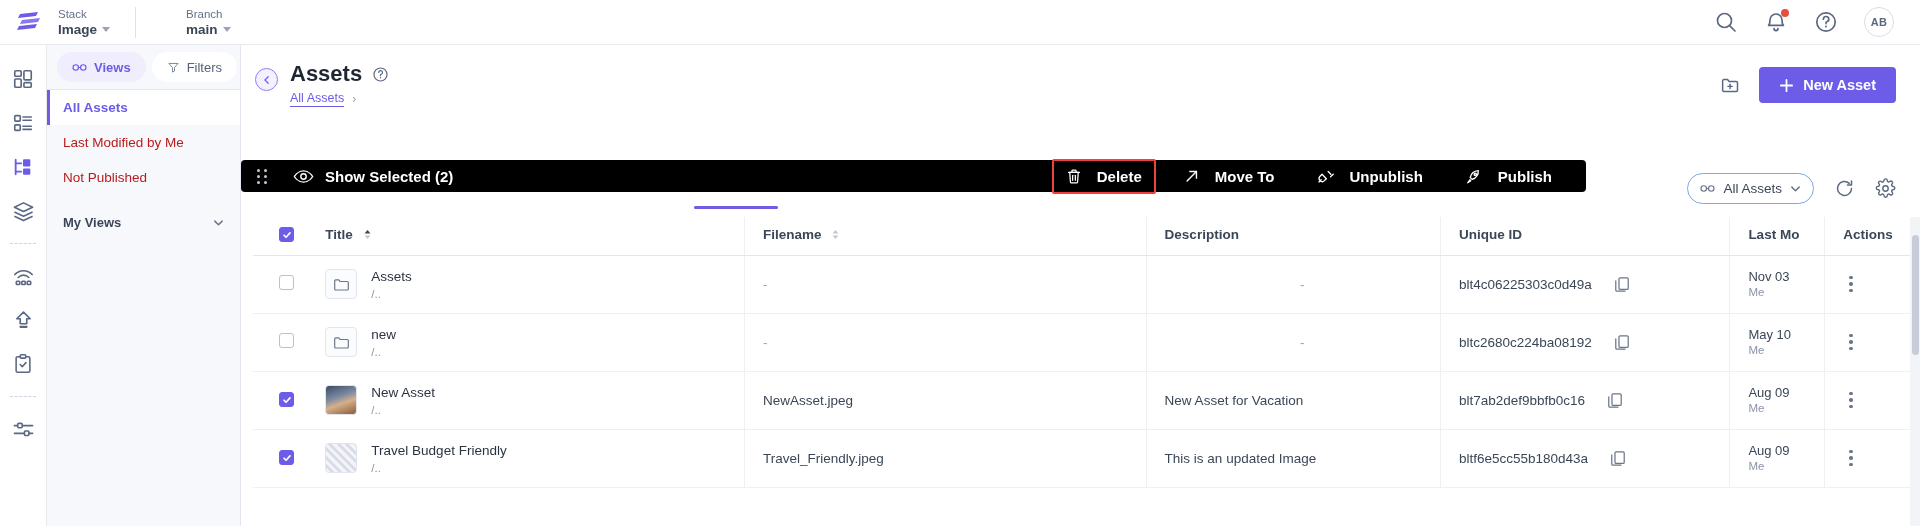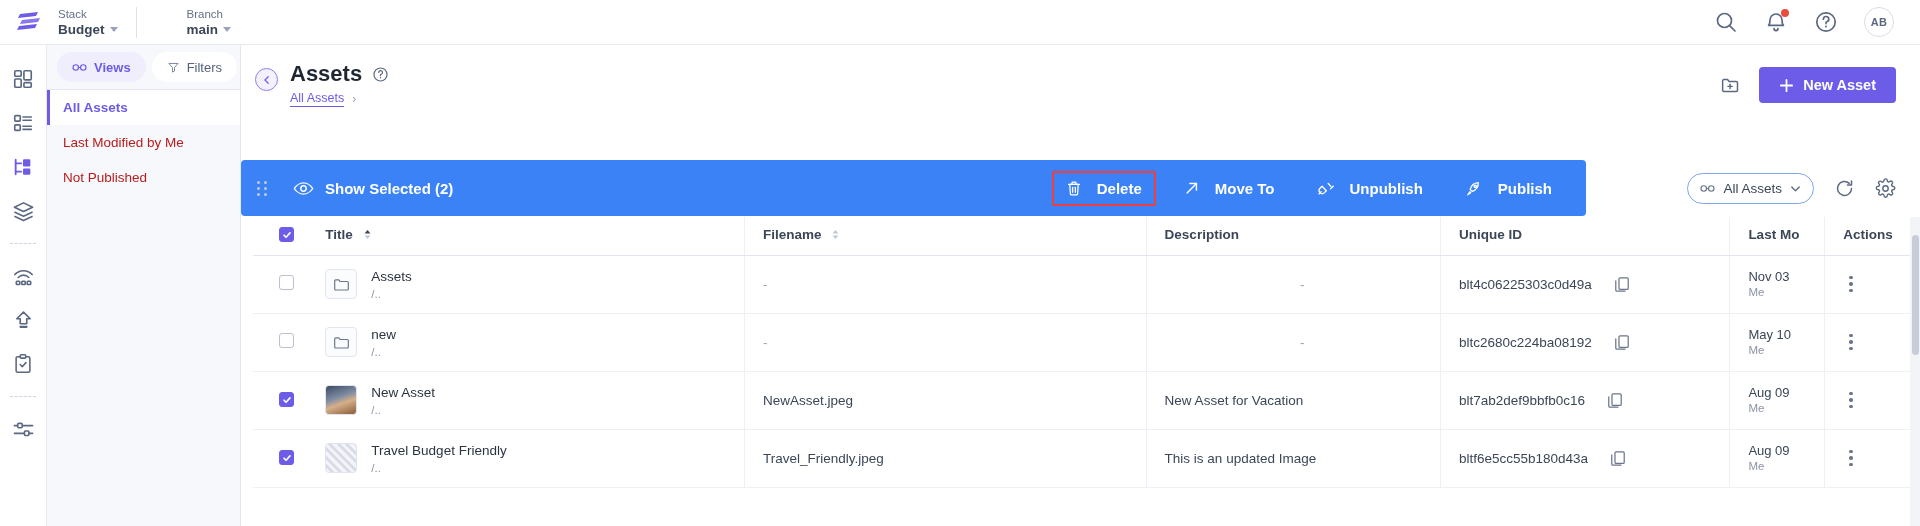--- a/index.html
+++ b/index.html
@@ -75,22 +75,22 @@
   .crumb-link { font-size: 12.5px; color: #6c5ce7; border-bottom: 1.5px solid #6c5ce7; cursor: pointer; padding-bottom: 1px; }
   .crumb-sep { color: #9aa2b8; font-size: 12px; }
   .head-right { margin-left: auto; display: flex; align-items: center; gap: 18px; margin-top: 8px; }
   .newasset-btn {
     display: flex; align-items: center; gap: 9px; background: #6c5ce7; color: #ffffff;
     height: 36px; padding: 0 20px; border-radius: 4px; font-size: 14.5px; font-weight: 700; cursor: pointer;
   }
 
   
   .actionbar {
-    position: absolute; top: 115px; left: 0; width: 1345px; height: 56px;
-    background: #3b82f6; border-radius: 4px; display: flex; align-items: center;
+    position: absolute; top: 115px; left: 0; width: 1345px; height: 32px;
+    background: #000000; border-radius: 4px; display: flex; align-items: center;
     padding: 0 20px 0 16px; color: #ffffff; z-index: 20;
   }
   .drag-dots { display: grid; grid-template-columns: 3px 3px; gap: 3px 4px; cursor: grab; }
   .drag-dots i { width: 3px; height: 3px; background: #c3c8d4; border-radius: 50%; display: block; }
   .show-selected { display: flex; align-items: center; gap: 11px; margin-left: 26px; font-size: 15px; font-weight: 700; cursor: pointer; }
   .act-group { margin-left: auto; display: flex; align-items: center; gap: 14px; }
   .act-btn { display: flex; align-items: center; gap: 15px; font-size: 15px; font-weight: 700; padding: 7px 12px; cursor: pointer; border: 2px solid transparent; border-radius: 2px; }
   .act-btn.highlight { border-color: #ef3f3f; }
 
   
@@ -152,21 +152,21 @@
         <path d="M4 4 L22 2 L20 6 L2 8 Z" fill="#6c5ce7"></path>
         <path d="M6 10 L24 8 L22 12 L4 14 Z" fill="#8878f0"></path>
         <path d="M3 16 L21 14 L19 18 L1 20 Z" fill="#6c5ce7"></path>
       </svg>
     </div>
 
     <div class="ctx-group">
       <div class="ctx-item">
         <div class="ctx-label">Stack</div>
         <div class="ctx-value">
-          <span>Budget</span>
+          <span>Image</span>
           <span class="caret"></span>
         </div>
       </div>
       <div class="ctx-item">
         <div class="ctx-label">Branch</div>
         <div class="ctx-value">
           <span>main</span>
           <span class="caret"></span>
         </div>
       </div>
@@ -281,20 +281,26 @@
           <path d="M3.5 4.5h17l-6.6 7.6v6.4l-3.8 2v-8.4z" stroke-linejoin="round"></path>
         </svg>
         <span>Filters</span>
       </div>
     </div>
 
     <div class="view-item selected"><span>All Assets</span></div>
     <div class="view-item"><span>Last Modified by Me</span></div>
     <div class="view-item"><span>Not Published</span></div>
 
+    <div class="section-title">
+      <span>My Views</span>
+      <svg class="chev" viewBox="0 0 12 12" fill="none" stroke="#6b7689" stroke-width="1.6">
+          <path d="M2 4.5 6 8.5l4-4" stroke-linecap="round" stroke-linejoin="round"></path>
+        </svg>
+    </div>
   </div>
 
   <div class="main">
 
     <div class="page-head">
       <div class="back-circle">
         <svg width="10" height="10" viewBox="0 0 12 12" fill="none" stroke="#7a6cf0" stroke-width="1.7">
             <path d="M7.5 2 3.5 6l4 4" stroke-linecap="round" stroke-linejoin="round"></path>
           </svg>
       </div>

